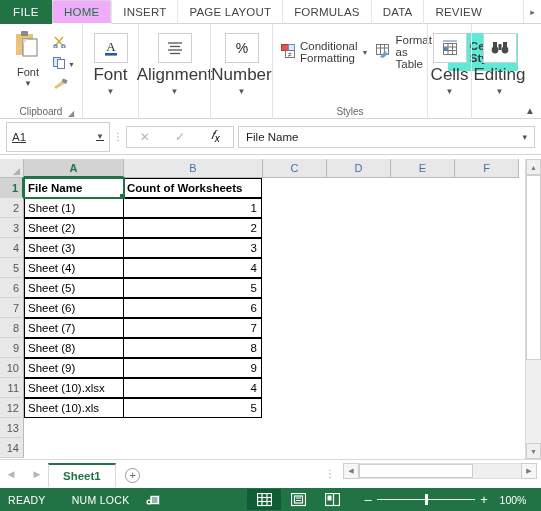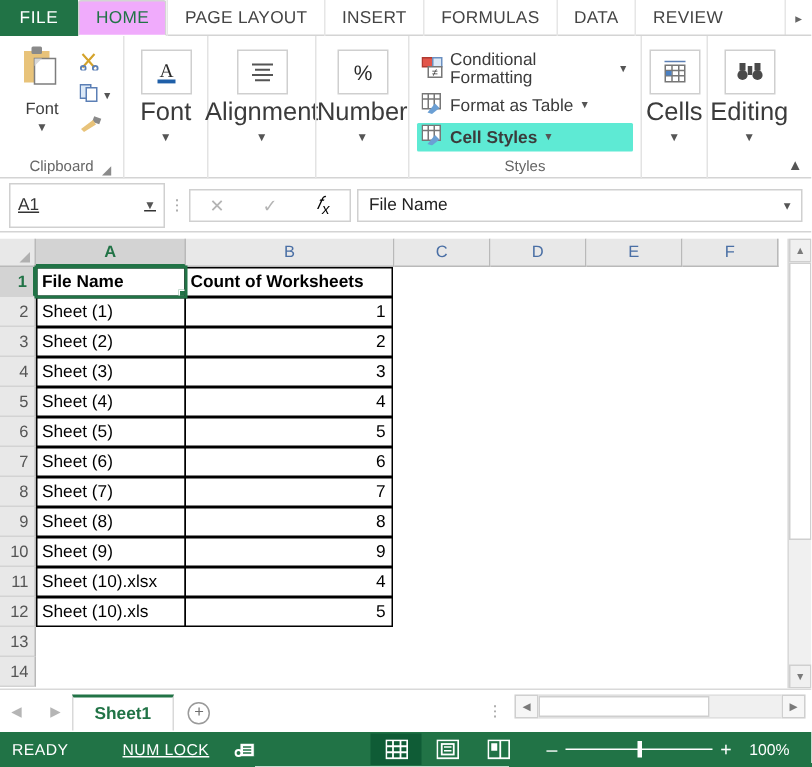--- a/index.html
+++ b/index.html
@@ -84,21 +84,21 @@
   }
   .bigbtn .lbl { font-size: 17px; color: #3b3b3b; }
   .grp-font { width: 56px; }
   .grp-align { width: 72px; }
   .grp-number { width: 62px; }
   .grp-cells { width: 44px; text-align: right; }
   .grp-editing { width: 56px; }
 
   
   .grp-styles { width: 155px; }
-  .style-list { display: flex; flex-direction: column; gap: 2px;
+  .style-list { display: flex; flex-direction: row; gap: 2px;
                 padding-top: 3px; width: 100%; }
   .style-item { display: flex; align-items: center; gap: 4px;
                 font-size: 11.5px; color: #3b3b3b; padding: 1px 3px;
                 border-radius: 1px; }
   .style-item.hl { background: #5eead4; font-weight: bold; }
 
   .ribbon-collapse {
     position: absolute; right: 6px; bottom: 2px;
     font-size: 10px; color: #555;
   }
@@ -235,42 +235,42 @@
   .hsb-thumb { position: absolute; left: 0; top: 0; bottom: 0; width: 114px;
                background: #ffffff; border: 1px solid #cfcfcf; }
 
   
   .statusbar {
     position: absolute; left: 0; right: 0; bottom: 0; height: 23px;
     background: #217346; display: flex; align-items: center;
     color: #ffffff; font-size: 10.5px; padding: 0 8px; gap: 0;
   }
   .st-text { letter-spacing: .3px; }
-  .st-ready { margin-right: 36px; }
-  .st-num { margin-right: 16px; text-decoration: underline; }
+  .st-ready { margin-right: 26px; }
+  .st-num { margin-right: 16px; }
   .st-recicon { width: 16px; height: 14px; display:flex; align-items:center; }
   .view-btns { margin-left: auto; display: flex; align-items: center; gap: 0; }
   .view-btn { width: 34px; height: 21px; display: flex; align-items: center;
               justify-content: center; }
   .view-btn.active { background: #0f5c36; }
   .zoom-area { display: flex; align-items: center; gap: 0; margin-left: 10px; }
   .zoom-minus, .zoom-plus { width: 18px; text-align: center; font-size: 13px; }
   .zoom-track { width: 98px; height: 1px; background: #ffffff; position: relative; }
   .zoom-thumb { position: absolute; left: 48px; top: -5px; width: 3px;
                 height: 11px; background: #ffffff; }
   .zoom-pct { width: 40px; text-align: center; font-size: 10.5px; }
 </style>
 </head>
 <body>
 
 <div class="tabbar">
   <div class="tab-file">FILE</div>
   <div class="tab active">HOME</div>
+  <div class="tab">INSERT</div>
   <div class="tab">PAGE LAYOUT</div>
-  <div class="tab">INSERT</div>
   <div class="tab">FORMULAS</div>
   <div class="tab">DATA</div>
   <div class="tab">REVIEW</div>
   <div class="tab-more">▸</div>
 </div>
 
 <div class="ribbon">
 
   <div class="grp grp-clipboard">
     <div class="grp-body">

